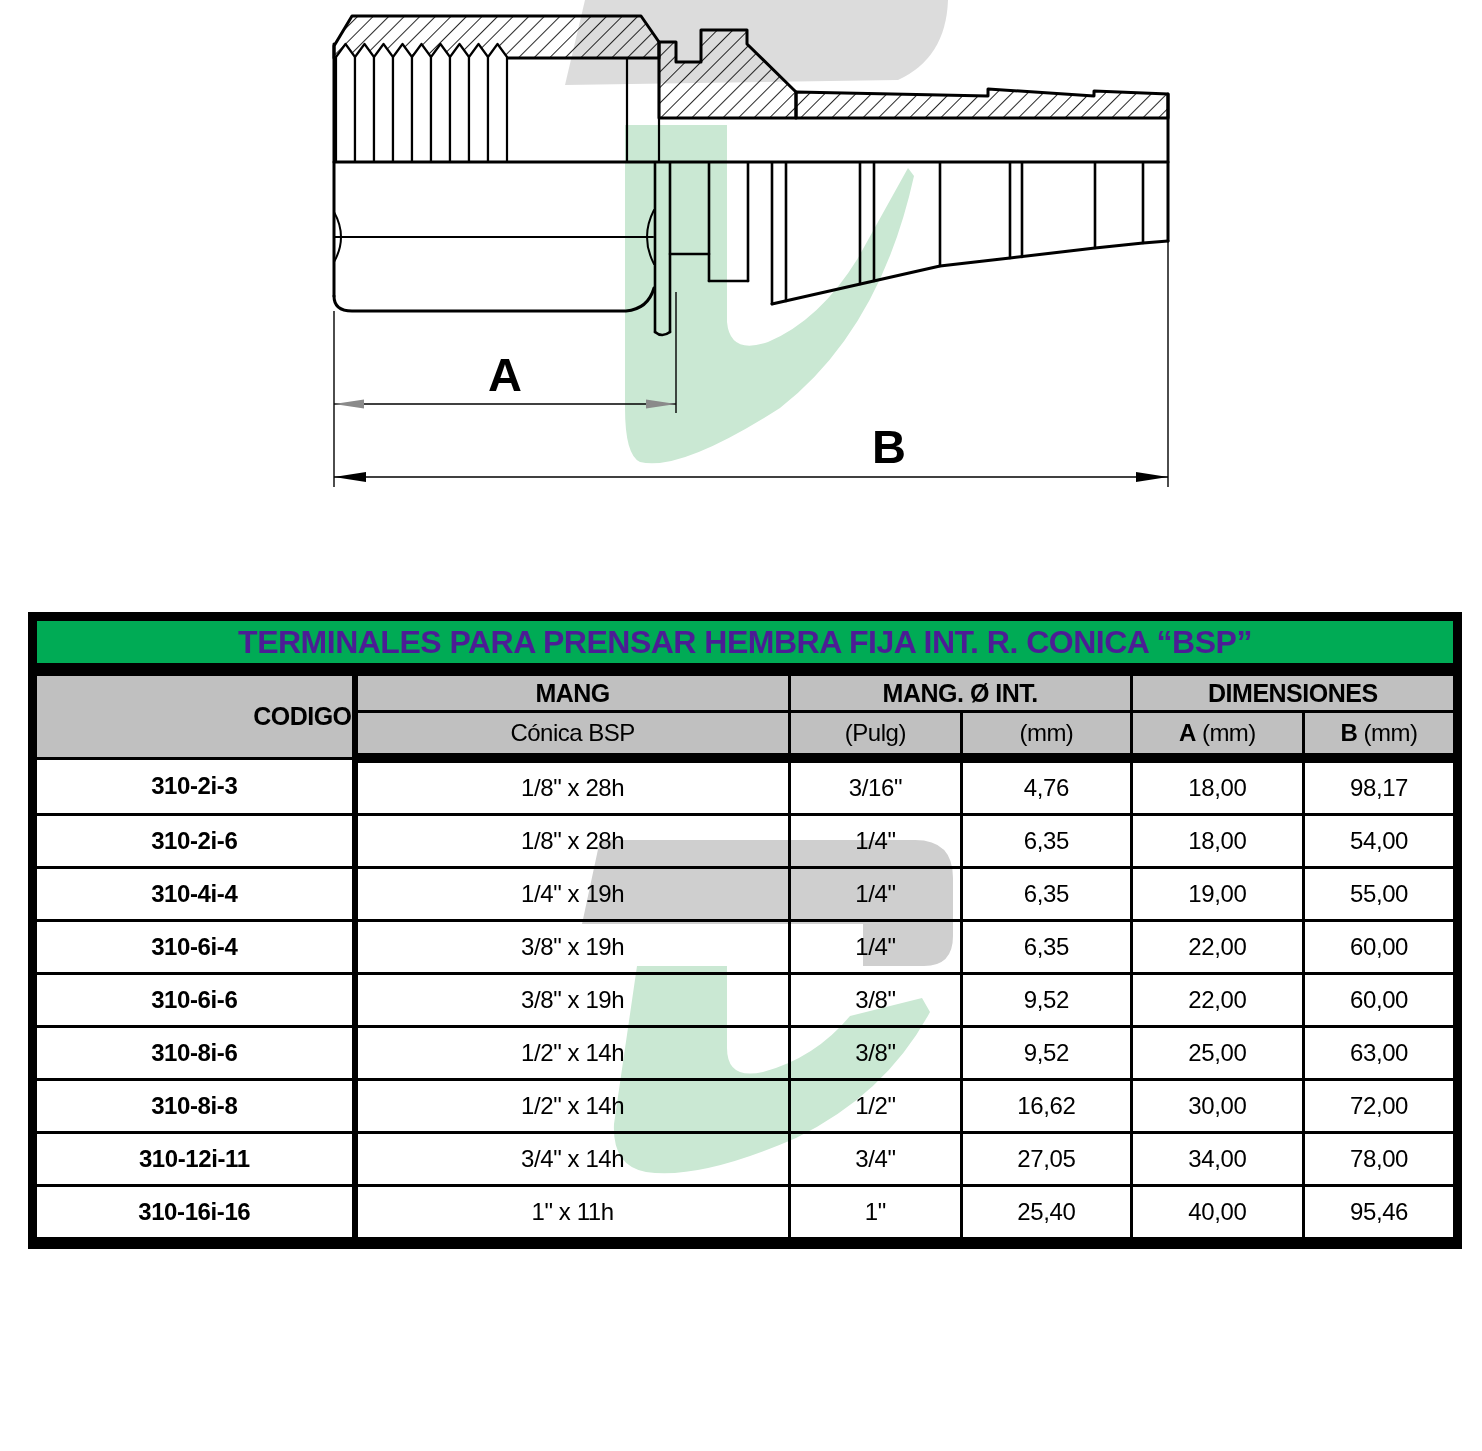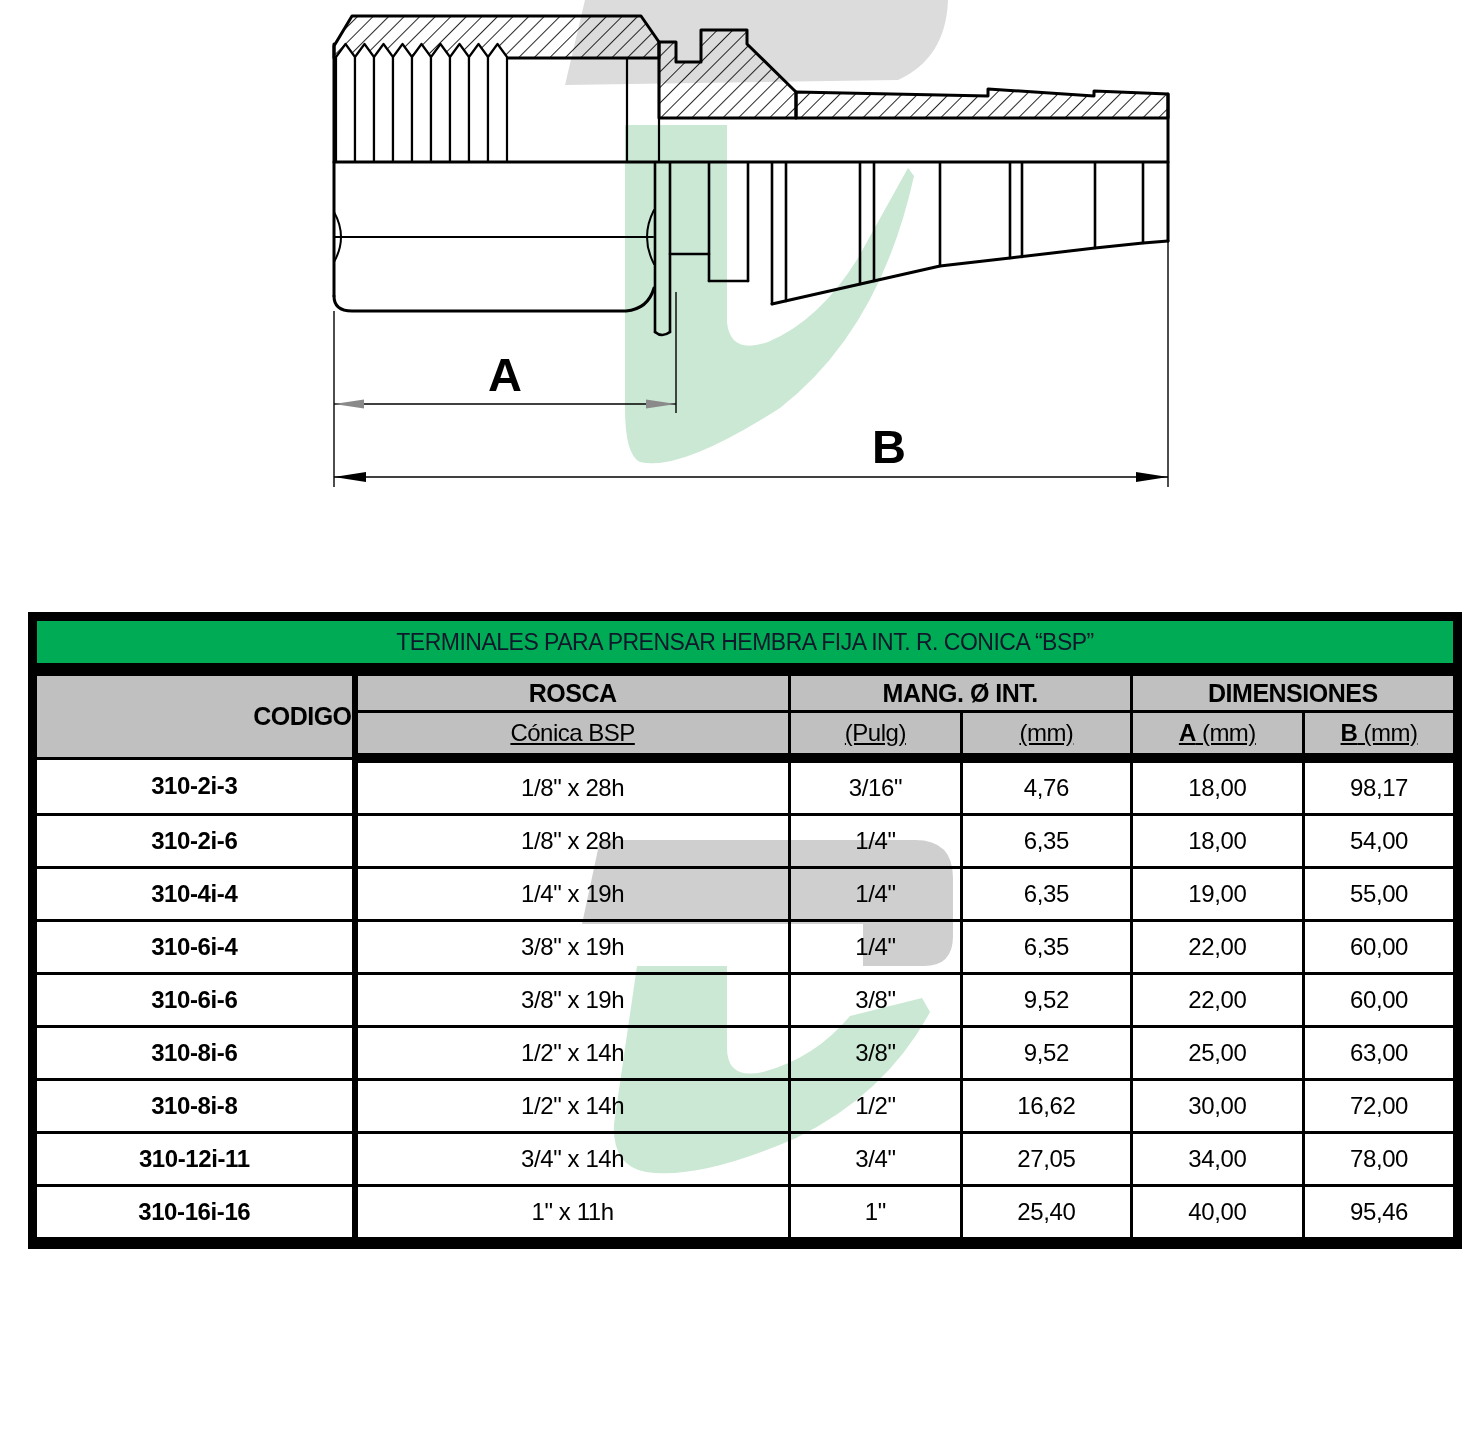--- a/index.html
+++ b/index.html
@@ -12,26 +12,26 @@
   .tablewrap{
     position:absolute;left:28px;top:612px;width:1434px;z-index:3;
   }
   table{
     width:100%;border-collapse:collapse;table-layout:fixed;
     border:9px solid #000;border-bottom-width:12px;
     background:transparent;
   }
   td,th{padding:0;text-align:center;vertical-align:middle;color:#000;}
   .title{
-    background:#00ab55;color:#0f172a;font-weight:normal;font-size:23px;
+    background:#00ab55;color:#4c1d95;font-weight:bold;font-size:32px;
     letter-spacing:-0.5px;height:42px;border-bottom:13px solid #000;
   }
   tr.h1 th, tr.h2 th{background:#c0c0c0;border:3px solid #000;}
   tr.h1 th{height:34px;font-size:25px;font-weight:bold;letter-spacing:-0.5px;}
-  tr.h2 th{height:40px;font-size:24px;font-weight:normal;letter-spacing:-0.5px;border-bottom:10px solid #000;text-decoration:underline;}
+  tr.h2 th{height:40px;font-size:24px;font-weight:normal;letter-spacing:-0.5px;border-bottom:10px solid #000;}
   th.codigo-h{font-size:25px;font-weight:bold;border-right:6px solid #000 !important;text-align:right;}
   tr.h2 th b{font-weight:bold;}
   tbody td{
     height:50px;font-size:24px;letter-spacing:-0.4px;
     border:3px solid #000;background:transparent;margin-top:40px;
   }
   tbody td:first-child{font-weight:bold;border-right:6px solid #000;}
 </style>
 </head>
 <body>
@@ -141,21 +141,21 @@
       <col style="width:11.9%">
         <col style="width:12.1%">
         <col style="width:10.8%">
     </colgroup>
     <thead>
       <tr>
         <td colspan="6" class="title">TERMINALES PARA PRENSAR HEMBRA FIJA INT. R. CONICA “BSP”</td>
       </tr>
       <tr class="h1">
         <th rowspan="2" class="codigo-h">CODIGO</th>
-        <th>ROSCA</th>
+        <th>MANG</th>
         <th colspan="2">MANG. Ø INT.</th>
         <th colspan="2">DIMENSIONES</th>
       </tr>
       <tr class="h2">
         <th>Cónica BSP</th>
         <th>(Pulg)</th>
         <th>(mm)</th>
         <th><b>A</b><span> (mm)</span></th>
         <th><b>B</b><span> (mm)</span></th>
       </tr>

